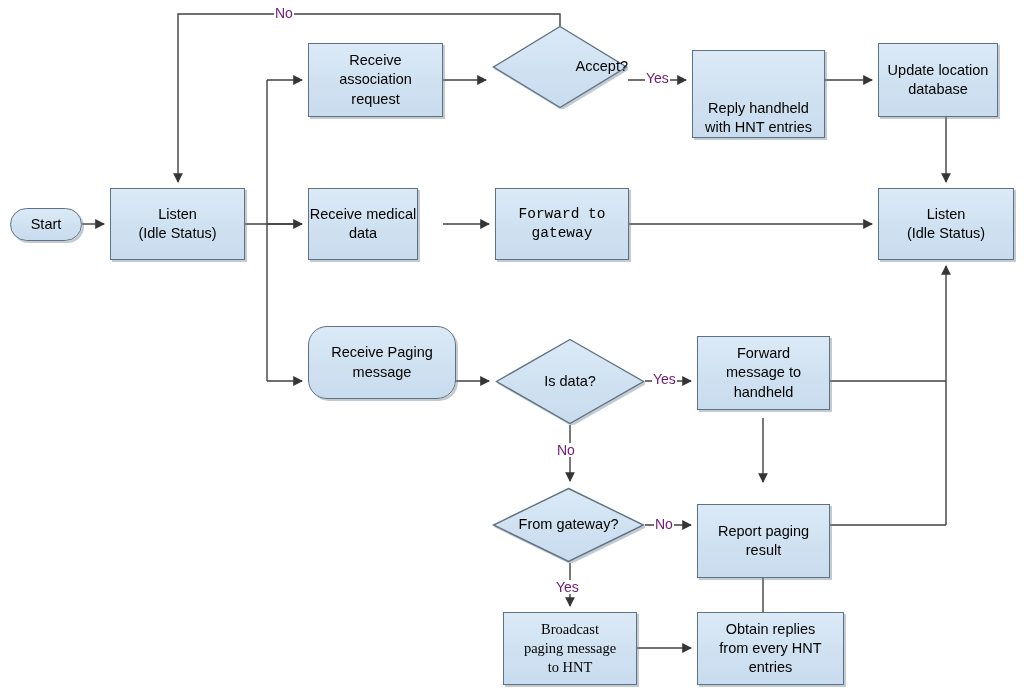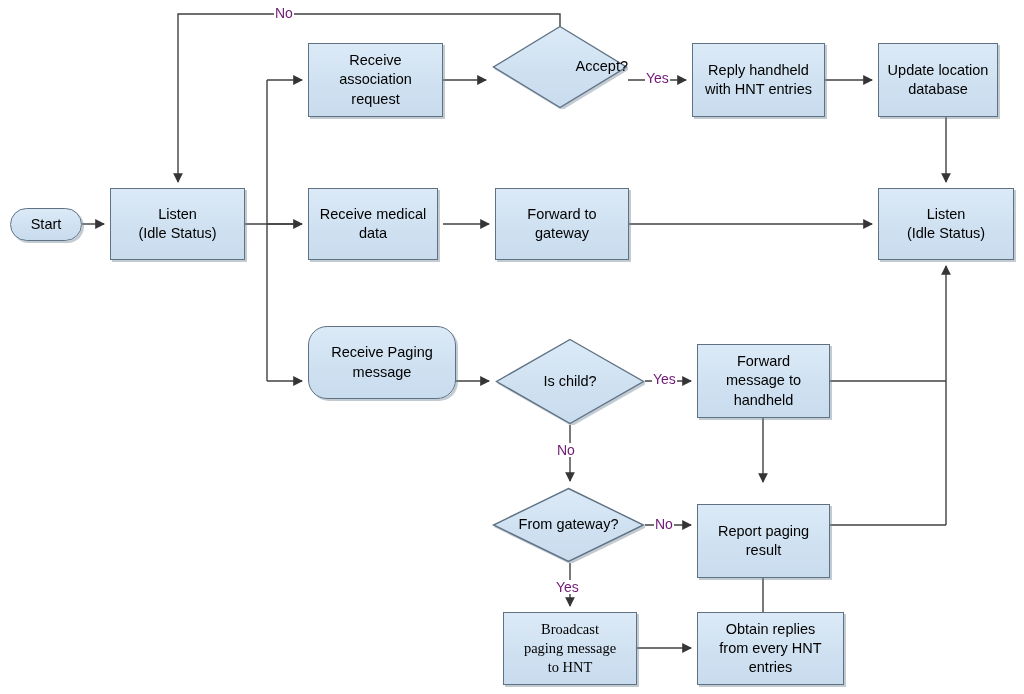--- a/index.html
+++ b/index.html
@@ -157,52 +157,52 @@
     <span>Receive<br>association<br>request</span>
   </div>
 
   <div class="node decision" style="left:492px; top:25px; width:136px; height:84px;justify-content:flex-end;">
     <svg class="dia-shape" viewBox="0 0 136 84" preserveAspectRatio="none">
       <polygon points="68,1.5 134.5,42 68,82.5 1.5,42" fill="url(#nodegrad)" stroke="#5f7284" stroke-width="1.4" filter="url(#shadow)"></polygon>
     </svg>
     <span class="dia-label">Accept?</span>
   </div>
 
-  <div class="node proc" style="left:692px; top:43px; width:133px; height:74px;">
+  <div class="node proc" style="left:692px; top:50px; width:133px; height:88px;align-items:flex-end;">
     <span>Reply handheld<br>with HNT entries</span>
   </div>
 
   <div class="node proc" style="left:878px; top:43px; width:120px; height:74px;">
     <span>Update location<br>database</span>
   </div>
 
-  <div class="node proc" style="left:308px; top:188px; width:130px; height:72px;">
+  <div class="node proc" style="left:308px; top:188px; width:110px; height:72px;">
     <span>Receive medical<br>data</span>
   </div>
 
-  <div class="node proc" style="left:495px; top:188px; width:134px; height:72px;">
+  <div class="node proc" style="left:495px; top:188px; width:134px; height:72px;font-family:Liberation Mono, monospace;">
     <span>Forward to<br>gateway</span>
   </div>
 
   <div class="node proc" style="left:878px; top:188px; width:136px; height:72px;">
     <span>Listen<br>(Idle Status)</span>
   </div>
 
   <div class="node proc" style="left:308px; top:326px; width:148px; height:73px;border-radius:19px;">
     <span>Receive Paging<br>message</span>
   </div>
 
   <div class="node decision" style="left:495px; top:338px; width:150px; height:87px;">
     <svg class="dia-shape" viewBox="0 0 150 87" preserveAspectRatio="none">
       <polygon points="75,1.5 148.5,43.5 75,85.5 1.5,43.5" fill="url(#nodegrad)" stroke="#5f7284" stroke-width="1.4" filter="url(#shadow)"></polygon>
     </svg>
-    <span class="dia-label">Is child?</span>
-  </div>
-
-  <div class="node proc" style="left:697px; top:344px; width:133px; height:74px;">
+    <span class="dia-label">Is data?</span>
+  </div>
+
+  <div class="node proc" style="left:697px; top:336px; width:133px; height:74px;">
     <span>Forward<br>message to<br>handheld</span>
   </div>
 
   <div class="node decision" style="left:492px; top:487px; width:153px; height:76px;">
     <svg class="dia-shape" viewBox="0 0 153 76" preserveAspectRatio="none">
       <polygon points="76.5,1.5 151.5,38 76.5,74.5 1.5,38" fill="url(#nodegrad)" stroke="#5f7284" stroke-width="1.4" filter="url(#shadow)"></polygon>
     </svg>
     <span class="dia-label">From gateway?</span>
   </div>
 

